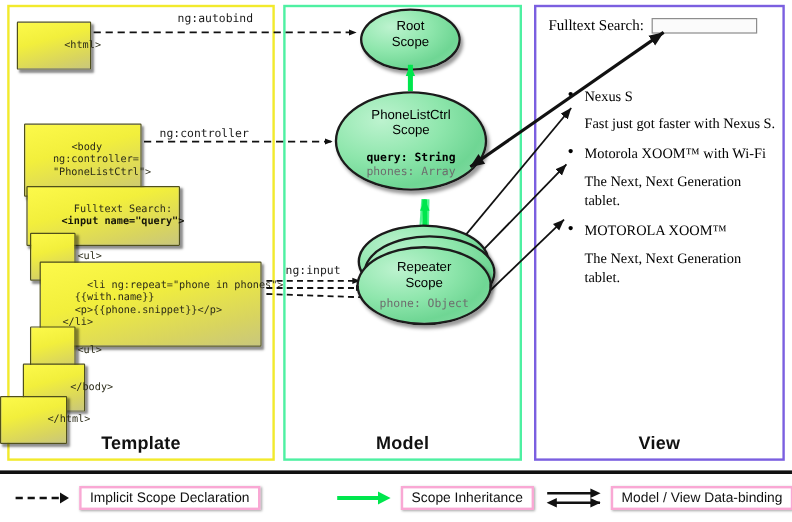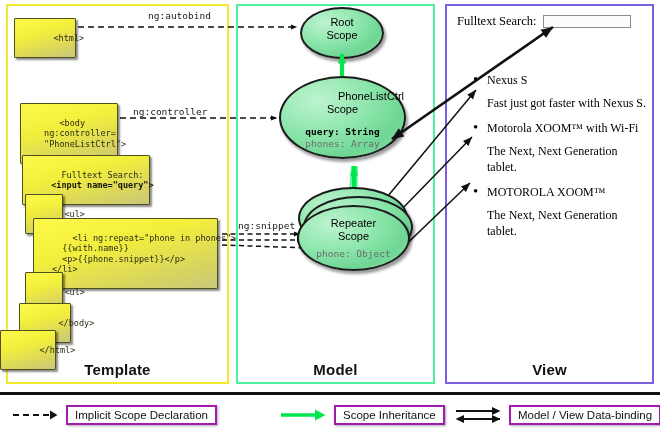--- a/index.html
+++ b/index.html
@@ -138,21 +138,21 @@
     border-top: 3px solid #111;
     background: #fff;
   }
   .legend-item {
     position: absolute;
     display: flex;
     align-items: center;
     gap: 8px;
   }
   .legend-box {
-    border: 2px solid #a21caf;
+    border: 2px solid #f9a8d4;
     background: #fff;
     box-shadow: 1px 1px 2px rgba(0,0,0,.35);
     font-size: 11.5px;
     color: #111;
     padding: 2px 7px;
     white-space: nowrap;
   }
 
   svg.overlay {
     position: absolute;
@@ -209,29 +209,29 @@
   <div class="codebox" style="left:19px; top:303px; width:52px;">
     <span>&lt;/body&gt;</span>
   </div>
 
   <div class="codebox" style="left:0; top:330px; width:56px;">
     <span>&lt;/html&gt;</span>
   </div>
 
   <div class="conn-label" style="left:148px; top:10px;">ng:autobind</div>
   <div class="conn-label" style="left:133px; top:106px;">ng:controller</div>
-  <div class="conn-label" style="left:238px; top:220px;">ng:snippet</div>
+  <div class="conn-label" style="left:238px; top:220px;">ng:input</div>
 
   <div class="ellipse" style="left:300px; top:7px; width:84px; height:52px;">
     <div class="title" style="margin-top:7px;">Root</div>
     <div class="title">Scope</div>
   </div>
 
   <div class="ellipse" style="left:279px; top:76px; width:127px; height:83px;">
-    <div class="title" style="margin-top:12px;text-align:right;">PhoneListCtrl</div>
+    <div class="title" style="margin-top:12px;">PhoneListCtrl</div>
     <div class="title">Scope</div>
     <div class="mono mono-bold" style="margin-top:11px;">query: String</div>
     <div class="mono mono-gray">phones: Array</div>
   </div>
 
   <div class="ellipse" style="left:298px; top:187px; width:110px; height:62px; z-index:1;"></div>
   <div class="ellipse" style="left:303px; top:196px; width:110px; height:62px; z-index:2;"></div>
   <div class="ellipse" style="left:297px; top:205px; width:113px; height:66px; z-index:3;text-align:center;">
     <div class="title" style="margin-top:10px;">Repeater</div>
     <div class="title">Scope</div>

